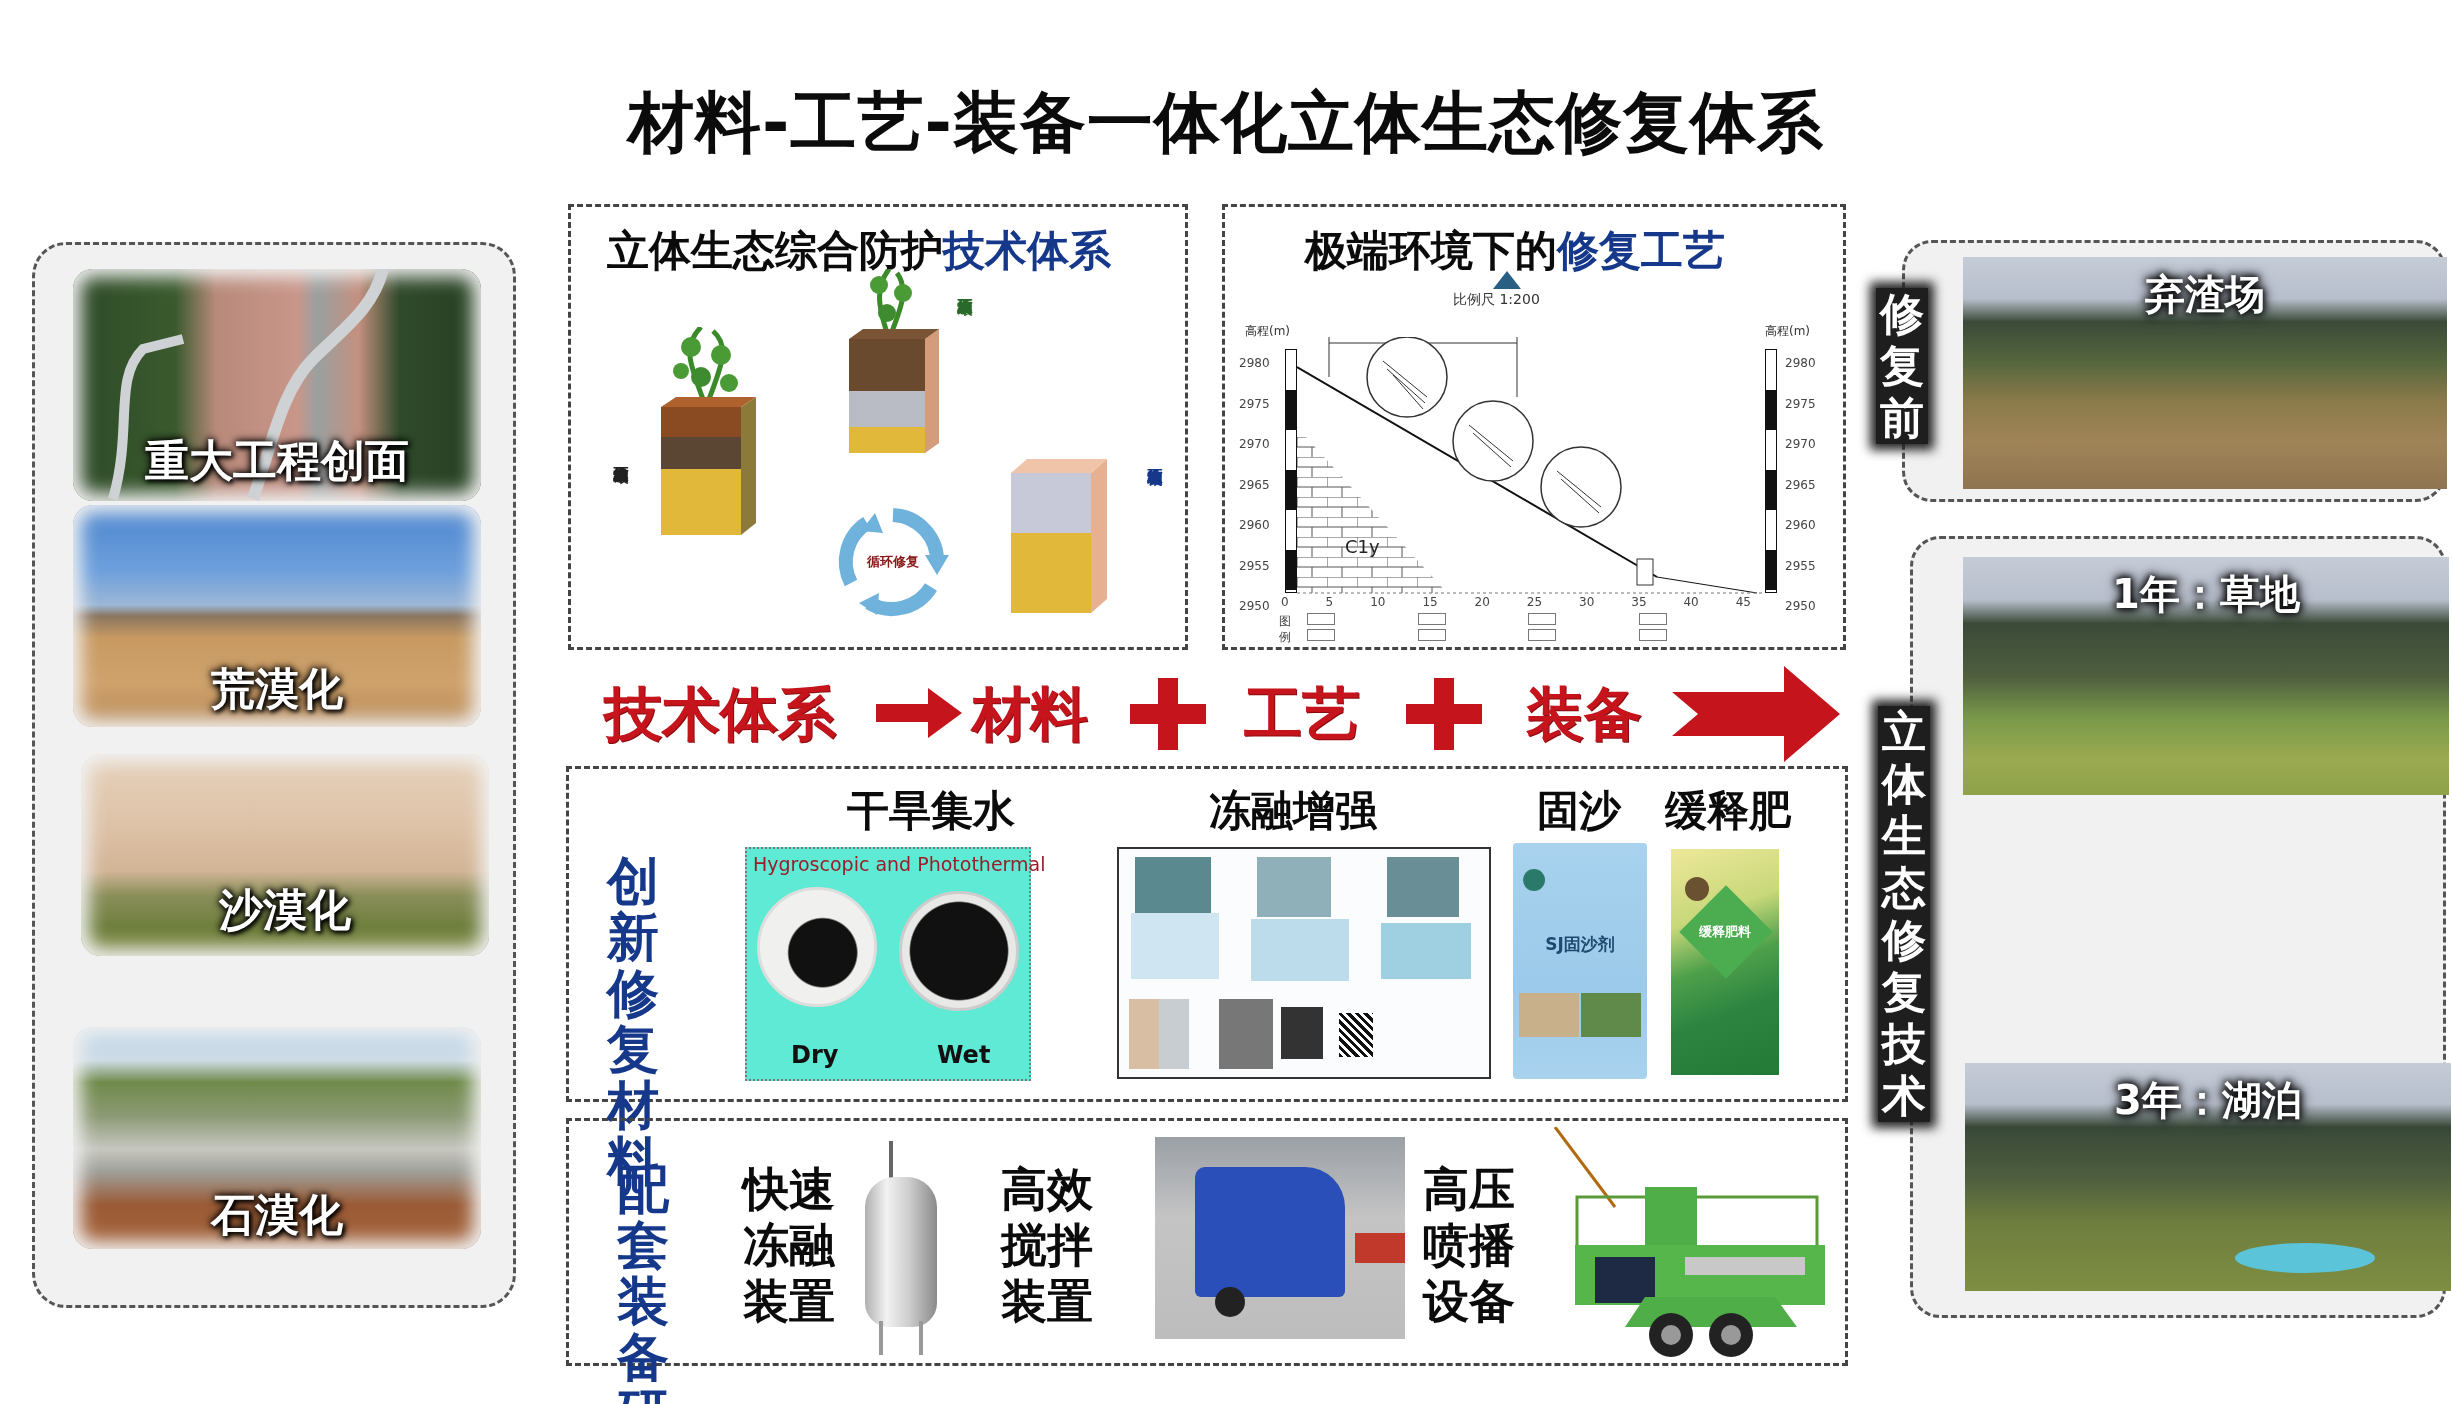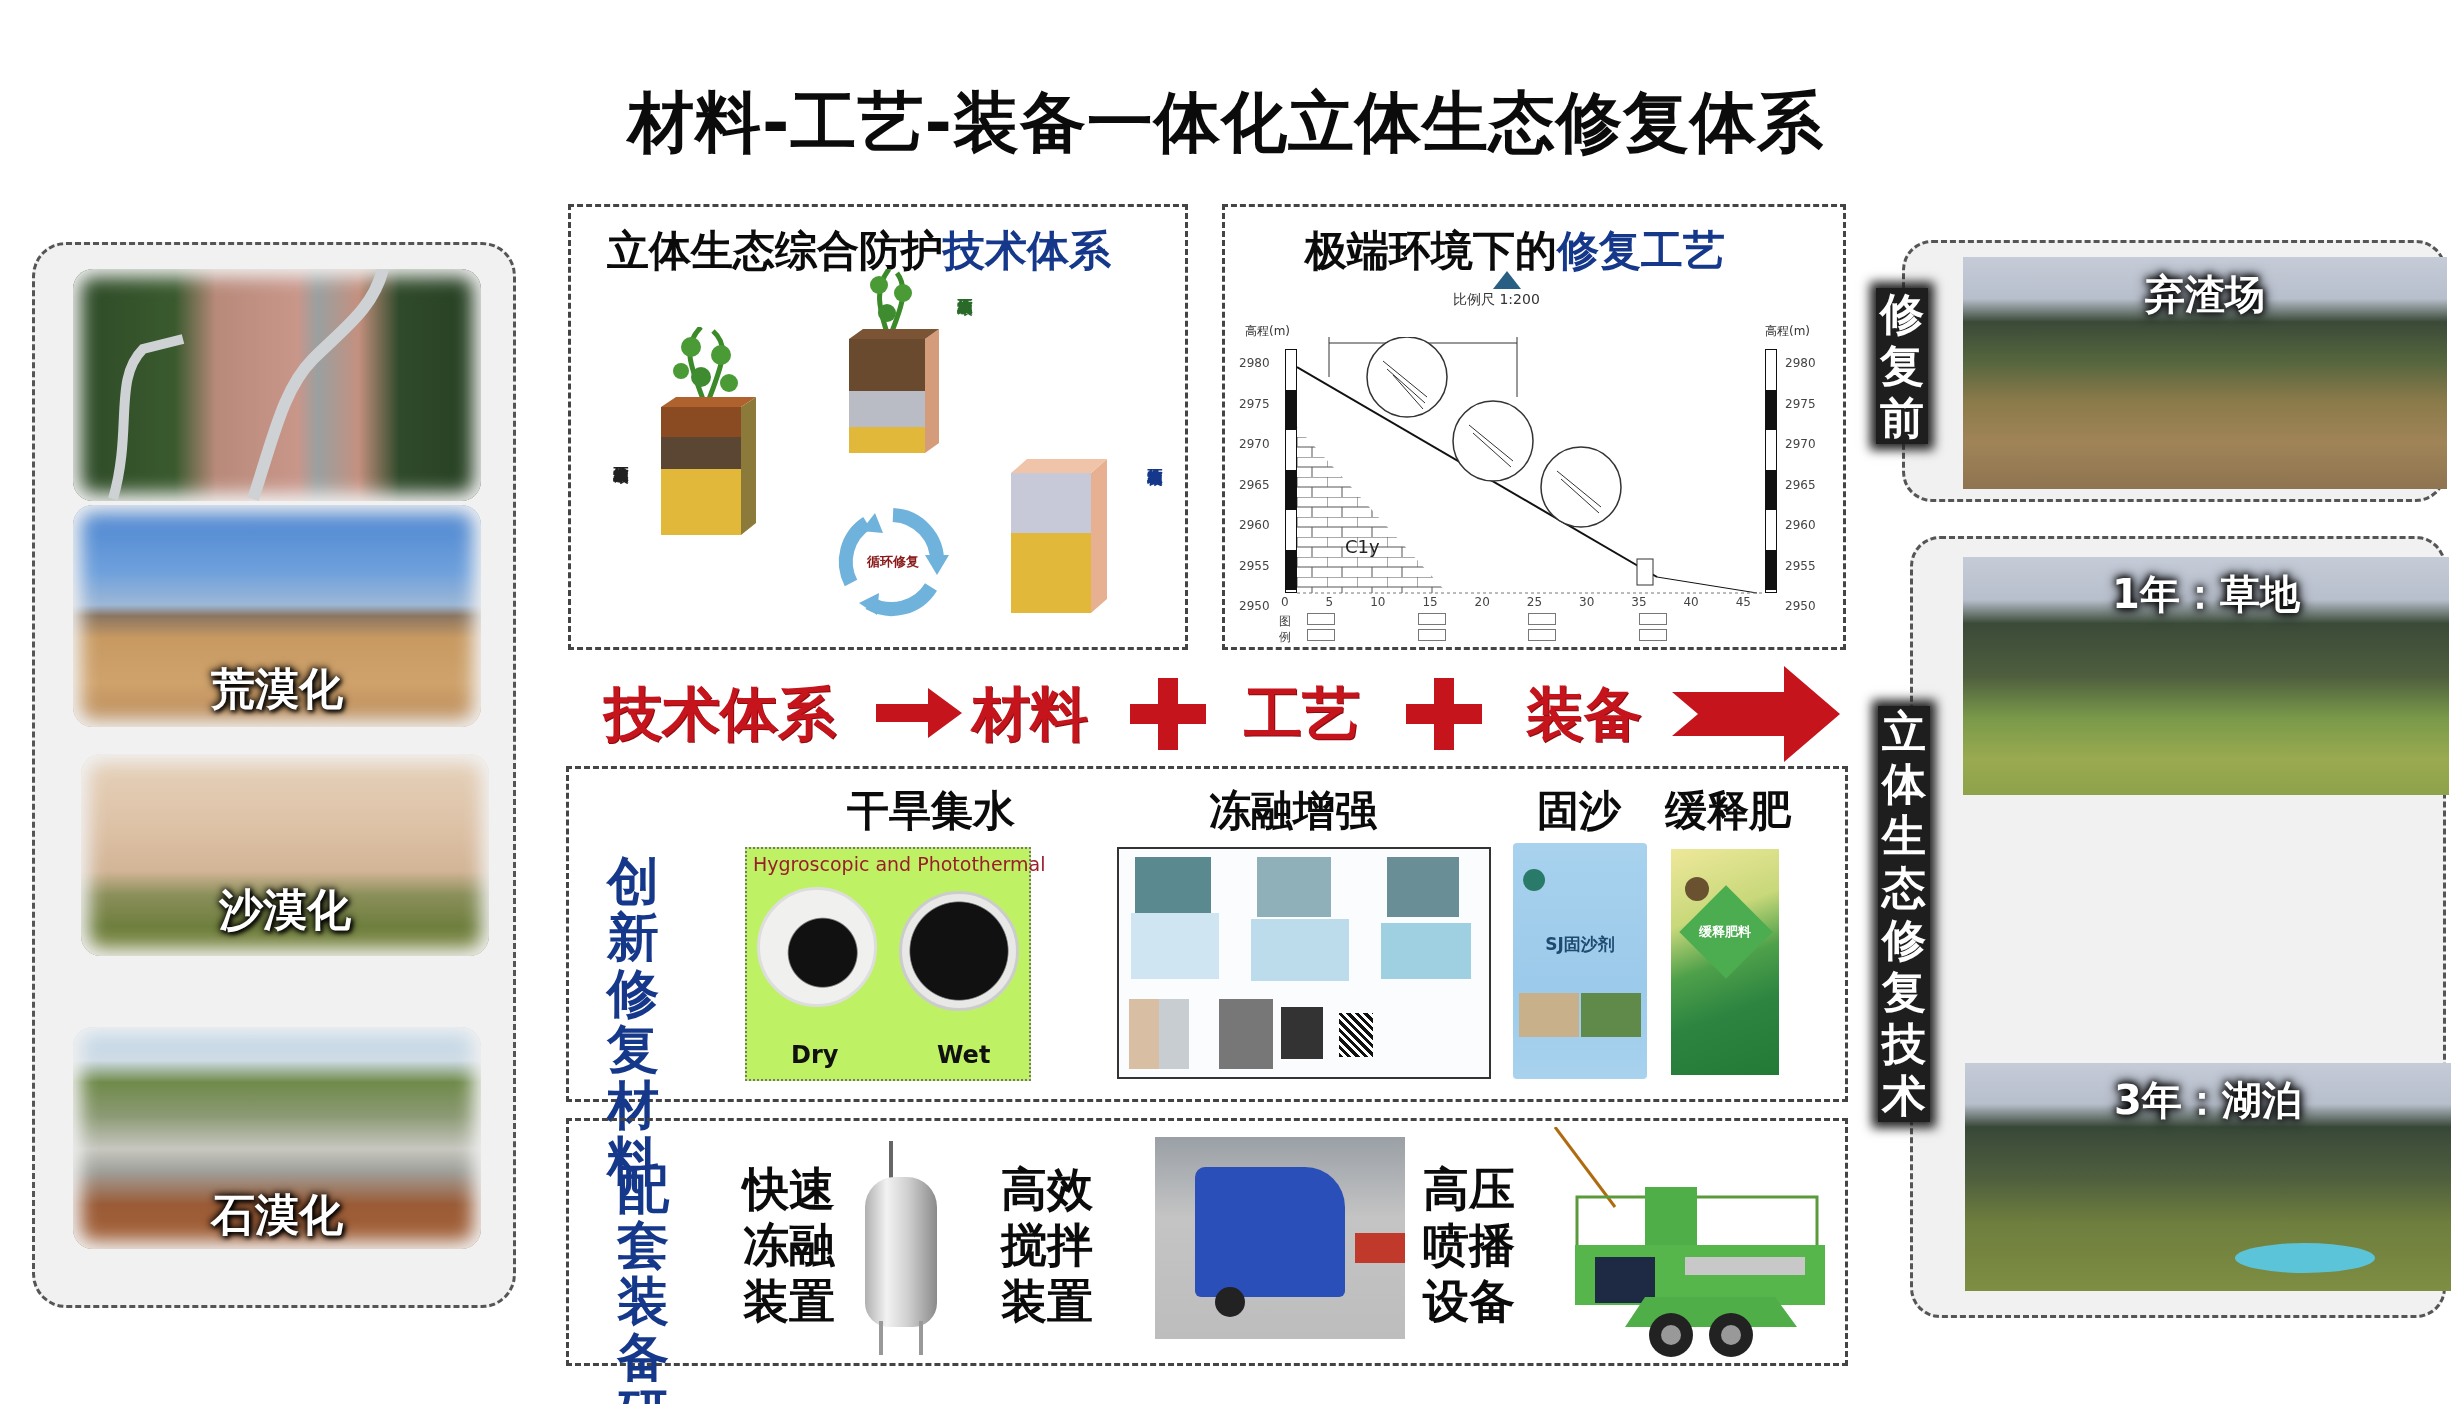--- a/index.html
+++ b/index.html
@@ -37,20 +37,21 @@
 <body>
 
 <div class="abs title">材料-工艺-装备一体化立体生态修复体系</div>
 
 <div class="abs left-panel">
   <div class="left-photo" style="top:24px;height:232px;background:linear-gradient(90deg,#2d4a27 0%,#3a5a2e 25%,#b88a7a 35%,#c9968a 55%,#9aa0a0 60%,#c4907f 70%,#2f4a2a 80%,#263f22 100%);">
     <svg width="408" height="232" style="position:absolute;left:0;top:0">
       <path d="M40 230 C60 160 40 110 70 80 L110 70" stroke="#cfd2d4" stroke-width="10" fill="none"></path>
       <path d="M180 230 C200 170 210 120 240 90 C270 60 300 40 310 0" stroke="#cfd2d4" stroke-width="12" fill="none"></path>
     </svg>
+    <div class="photo-label" style="bottom:10px">重大工程创面</div>
   </div>
   <div class="left-photo" style="top:260px;height:222px;background:linear-gradient(180deg,#4a84cf 0%,#6ea0dc 30%,#9cb7d6 45%,#8a7560 50%,#c89a62 60%,#cfa26c 80%,#b98a58 100%);">
     <div class="photo-label" style="bottom:8px">荒漠化</div>
   </div>
   <div class="left-photo" style="top:509px;height:202px;background:linear-gradient(180deg,#e6d2bc 0%,#dcc0a4 40%,#d2b496 58%,#8a8f5a 70%,#6f7f3e 85%,#7c8840 100%);margin-left:8px;">
     <div class="photo-label" style="bottom:16px">沙漠化</div>
   </div>
   <div class="left-photo" style="top:782px;height:222px;background:linear-gradient(180deg,#b9d3e6 0%,#cfdce6 15%,#6f8a4a 25%,#8c9a74 40%,#c7c7c0 55%,#a0a09a 65%,#9a5b36 80%,#a5633a 100%);">
     <div class="photo-label" style="bottom:4px">石漠化</div>
   </div>
@@ -222,21 +223,21 @@
 </div>
 
 <div class="abs dbox" style="left:566px;top:766px;width:1282px;height:336px;">
   <div class="blue-vert" style="position:absolute;left:34px;top:84px;">
     <div>创新</div>
     <div>修复</div>
     <div>材料</div>
   </div>
 
   <div class="sec-title" style="position:absolute;left:278px;top:14px;">干旱集水</div>
-  <div style="position:absolute;left:176px;top:78px;width:286px;height:234px;border:2px dotted #777;background:#bef264">
+  <div style="position:absolute;left:176px;top:78px;width:286px;height:234px;border:2px dotted #777;background:#5eead4">
     <div style="position:absolute;left:6px;top:4px;font-size:19px;color:#9a1e2a;white-space:nowrap">Hygroscopic and Photothermal</div>
     <div style="position:absolute;left:10px;top:38px;width:120px;height:120px;border-radius:50%;border:3px solid #ddd;background:radial-gradient(circle at 55% 55%,#111 0 38%,#f0f0ee 40%)"></div>
     <div style="position:absolute;left:152px;top:42px;width:120px;height:120px;border-radius:50%;border:3px solid #ccc;background:radial-gradient(circle,#111 0 60%,#e8e8e6 62%)"></div>
     <div style="position:absolute;left:44px;top:192px;font-size:24px;font-weight:700;color:#111">Dry</div>
     <div style="position:absolute;left:190px;top:192px;font-size:24px;font-weight:700;color:#111">Wet</div>
   </div>
 
   <div class="sec-title" style="position:absolute;left:640px;top:14px;">冻融增强</div>
   <div style="position:absolute;left:548px;top:78px;width:374px;height:232px;border:2px solid #333;background:#fbfcfd">
     <div style="position:absolute;left:16px;top:8px;width:76px;height:60px;background:#5a8a90"></div>

